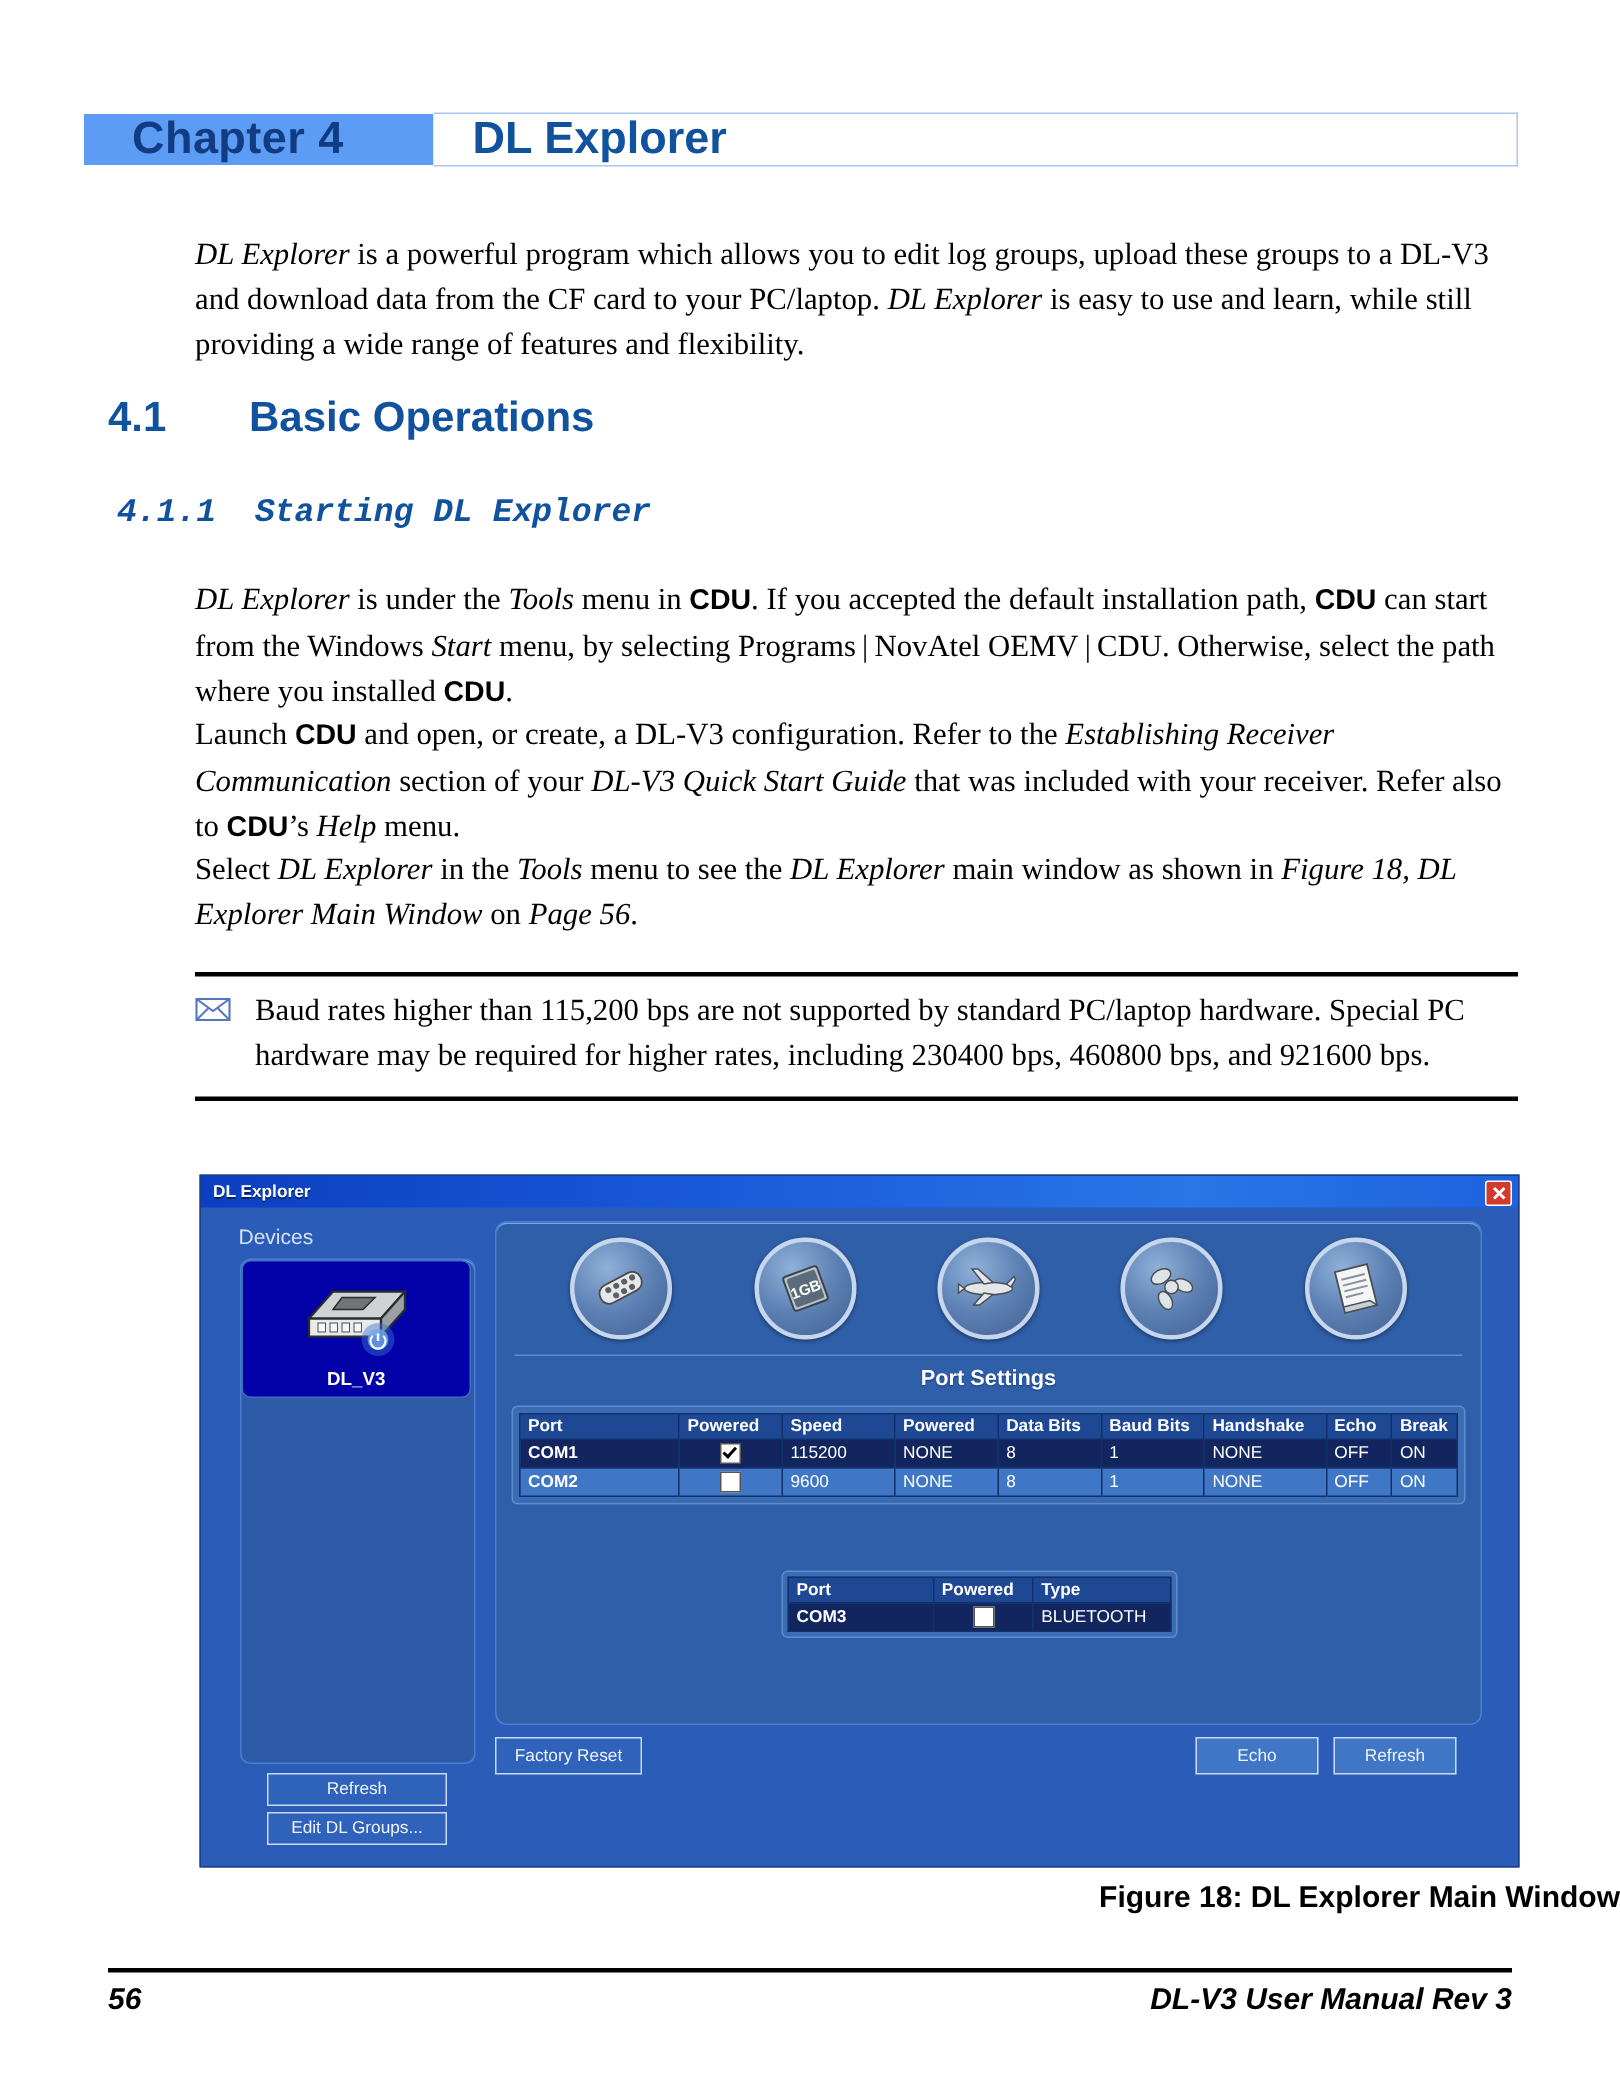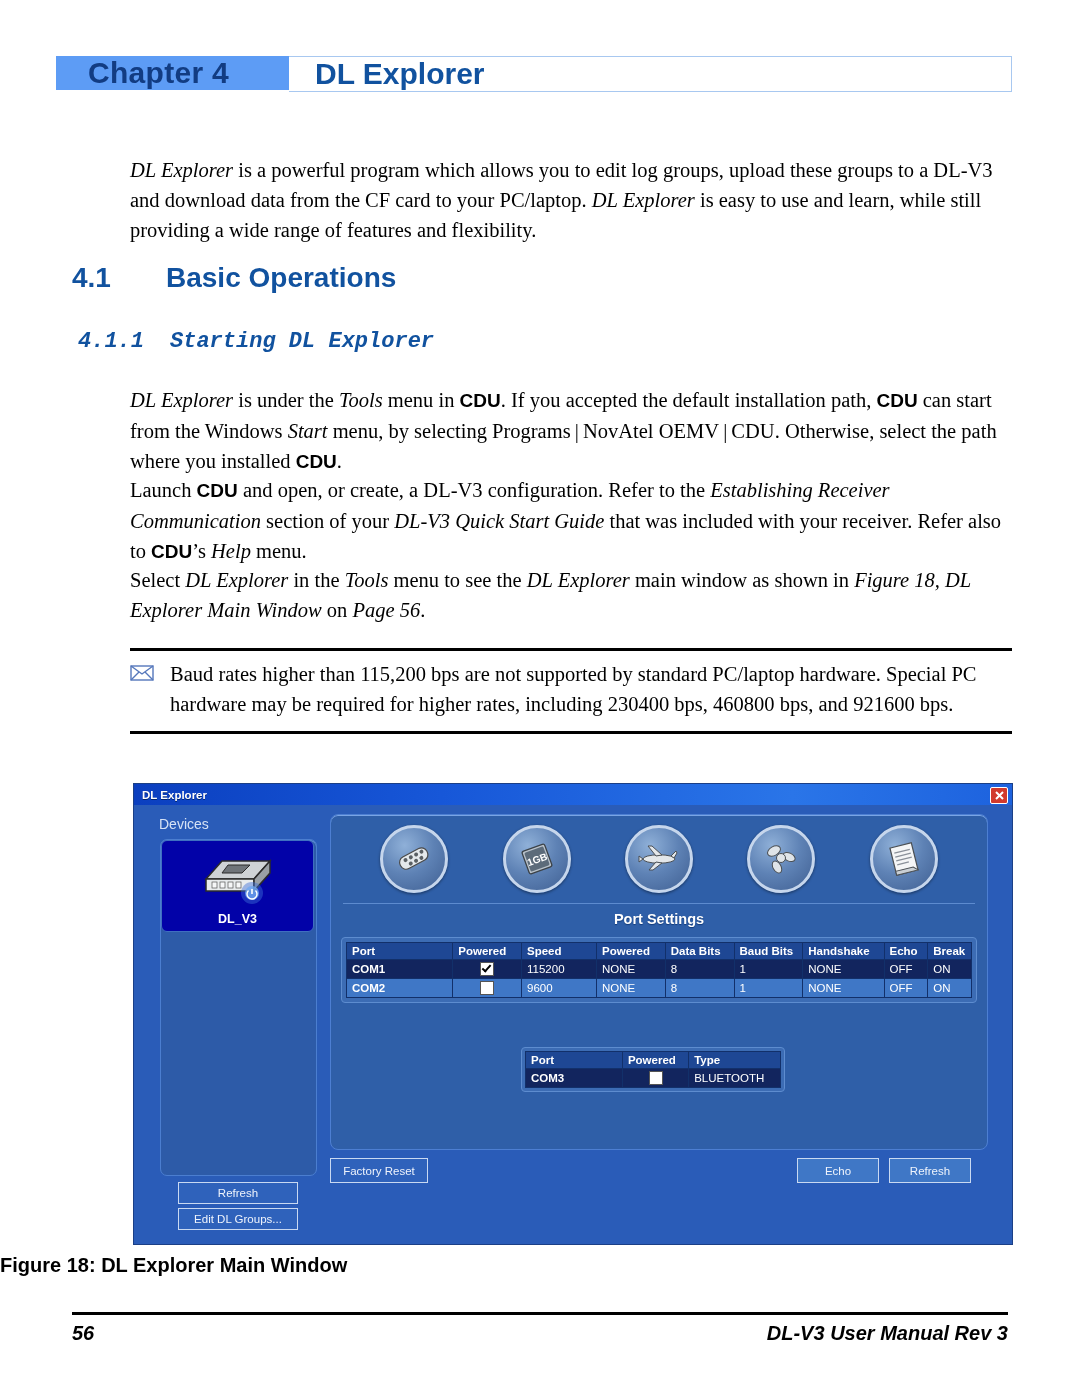--- a/index.html
+++ b/index.html
@@ -8,21 +8,21 @@
     background:#ffffff;
     font-family:"Liberation Serif",serif;
     color:#000;
     position:relative;
     overflow:hidden;
   }
 
   
   .chapter-header{
     position:absolute;left:56px;top:56px;width:956px;height:74px;
-    display:flex;align-items:flex-start;
+    display:flex;align-items:center;
     box-sizing:border-box;
     border-radius:18px;
   }
   .chapter-tab{
     width:233px;
     background:#5d9cf5;
     display:flex;align-items:center;
     padding-left:32px;
     box-sizing:border-box;
   }
@@ -238,21 +238,21 @@
     padding:3px;box-sizing:border-box;
   }
 
   
   .btn-factory{position:absolute;left:196px;top:374px;width:98px;height:25px;}
   .btn-apply{position:absolute;left:663px;top:374px;width:82px;height:25px;background:#3f77c6;}
   .btn-refresh-right{position:absolute;left:755px;top:374px;width:82px;height:25px;background:#3f77c6;}
 
   
   .fig-caption{
-    position:absolute;left:0;right:0;top:1254px;text-align:left;
+    position:absolute;left:0;right:0;top:1254px;text-align:right;
     font-family:"Liberation Sans",sans-serif;
     font-weight:bold;font-size:20px;color:#000;
   }
   .footer-rule{
     position:absolute;left:72px;top:1312px;width:936px;height:3px;background:#000;
   }
   .footer-left{
     position:absolute;left:72px;top:1322px;
     font-style:italic;font-weight:bold;font-size:20px;
     font-family:"Liberation Sans",sans-serif;

